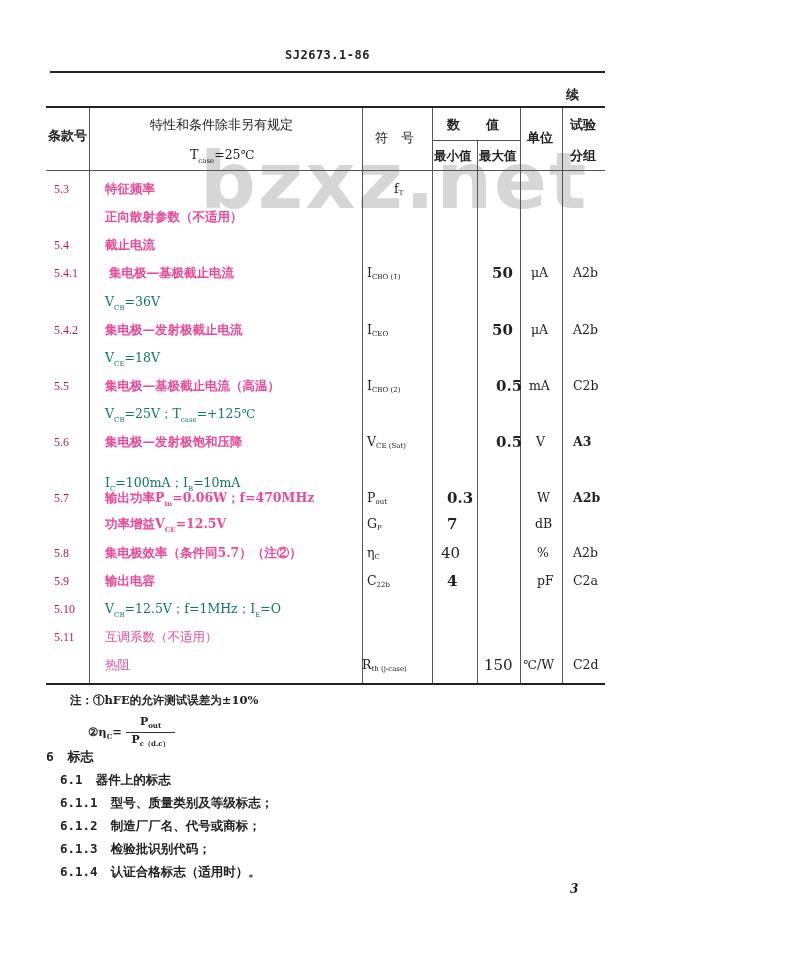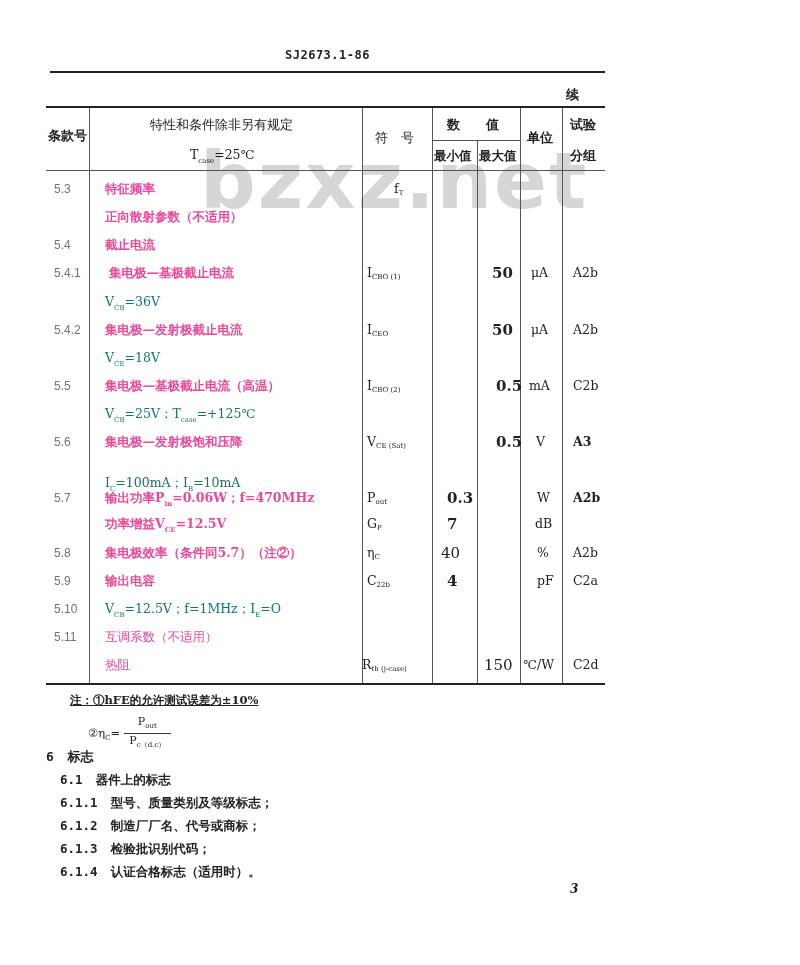--- a/index.html
+++ b/index.html
@@ -21,21 +21,21 @@
       left: 200px; top: 142px; font-family: "DejaVu Sans", "Liberation Sans", sans-serif;
       font-weight: bold; font-size: 78px; color: #d6d6d6; letter-spacing: 2px;
       z-index: 0; line-height: 1;
     }
 
     
     .vline { position: absolute; width: 1px; background: #555; }
     .hline { position: absolute; height: 1px; background: #555; }
     .cell { position: absolute; font-size: 12.5px; line-height: 16px; white-space: nowrap; z-index: 2; }
     .hdr { font-weight: bold; font-size: 13px; color: #222; }
-    .clause { font-family: Liberation Sans, sans-serif; font-size: 12px; color: #737373; }
+    .clause { font-family: Liberation Serif, serif; font-size: 12px; color: #be185d; }
     .desc { font-weight: bold; color: #ec4899; }
     .cond { color: #0f766e; font-size: 12.5px; }
     .sym { color: #222; font-size: 12.5px; }
     .sym sub { font-size: 7px; vertical-align: -2px; }
     .num { color: #222; font-size: 15px; font-weight: bold; }
     .unit { color: #222; font-size: 12.5px; }
     .grp { color: #222; font-size: 12.5px; }
     .notes { font-size: 11.5px; font-weight: bold; color: #222; }
     .sec { font-size: 12.5px; font-weight: bold; color: #222; }
     .secnum { font-family: "DejaVu Sans Mono", "Liberation Mono", monospace; font-weight: bold; }
@@ -152,22 +152,22 @@
   <div class="cell clause" style="left:54px; top:629px;">5.11</div>
   <div class="cell desc" style="left:105px; top:629px; font-weight:normal;">互调系数（不适用）</div>
 
   <div class="cell desc" style="left:105px; top:657px; font-weight:normal;">热阻</div>
   <div class="cell sym" style="left:362px; top:657px;"><span>R</span><sub>th (j-case)</sub></div>
   <div class="cell num" style="left:484px; top:657px; font-weight:normal;">150</div>
   <div class="cell unit" style="left:523px; top:657px;">℃/W</div>
   <div class="cell grp" style="left:573px; top:657px;">C2d</div>
 </div>
 
-<div class="abs notes" style="left:70px; top:693px;text-decoration:underline;">注：①hFE的允许测试误差为±10%</div>
-<div class="abs notes" style="left:88px; top:715px; font-weight:normal;">
+<div class="abs notes" style="left:70px; top:693px;">注：①hFE的允许测试误差为±10%</div>
+<div class="abs notes" style="left:88px; top:715px; font-weight:bold;">
   <span>②η</span><sub style="font-size:7px;">C</sub><span>=</span>
   <span class="frac">
     <span class="top"><span>P</span><sub style="font-size:7px;">out</sub></span>
     <span class="bot"><span>P</span><sub style="font-size:7px;">c（d.c）</sub></span>
   </span>
 </div>
 
 <div class="abs sec" style="left:46px; top:748px; font-size:13px;">
   <span class="secnum">6</span>&nbsp;&nbsp;&nbsp;<span>标志</span>
 </div>

